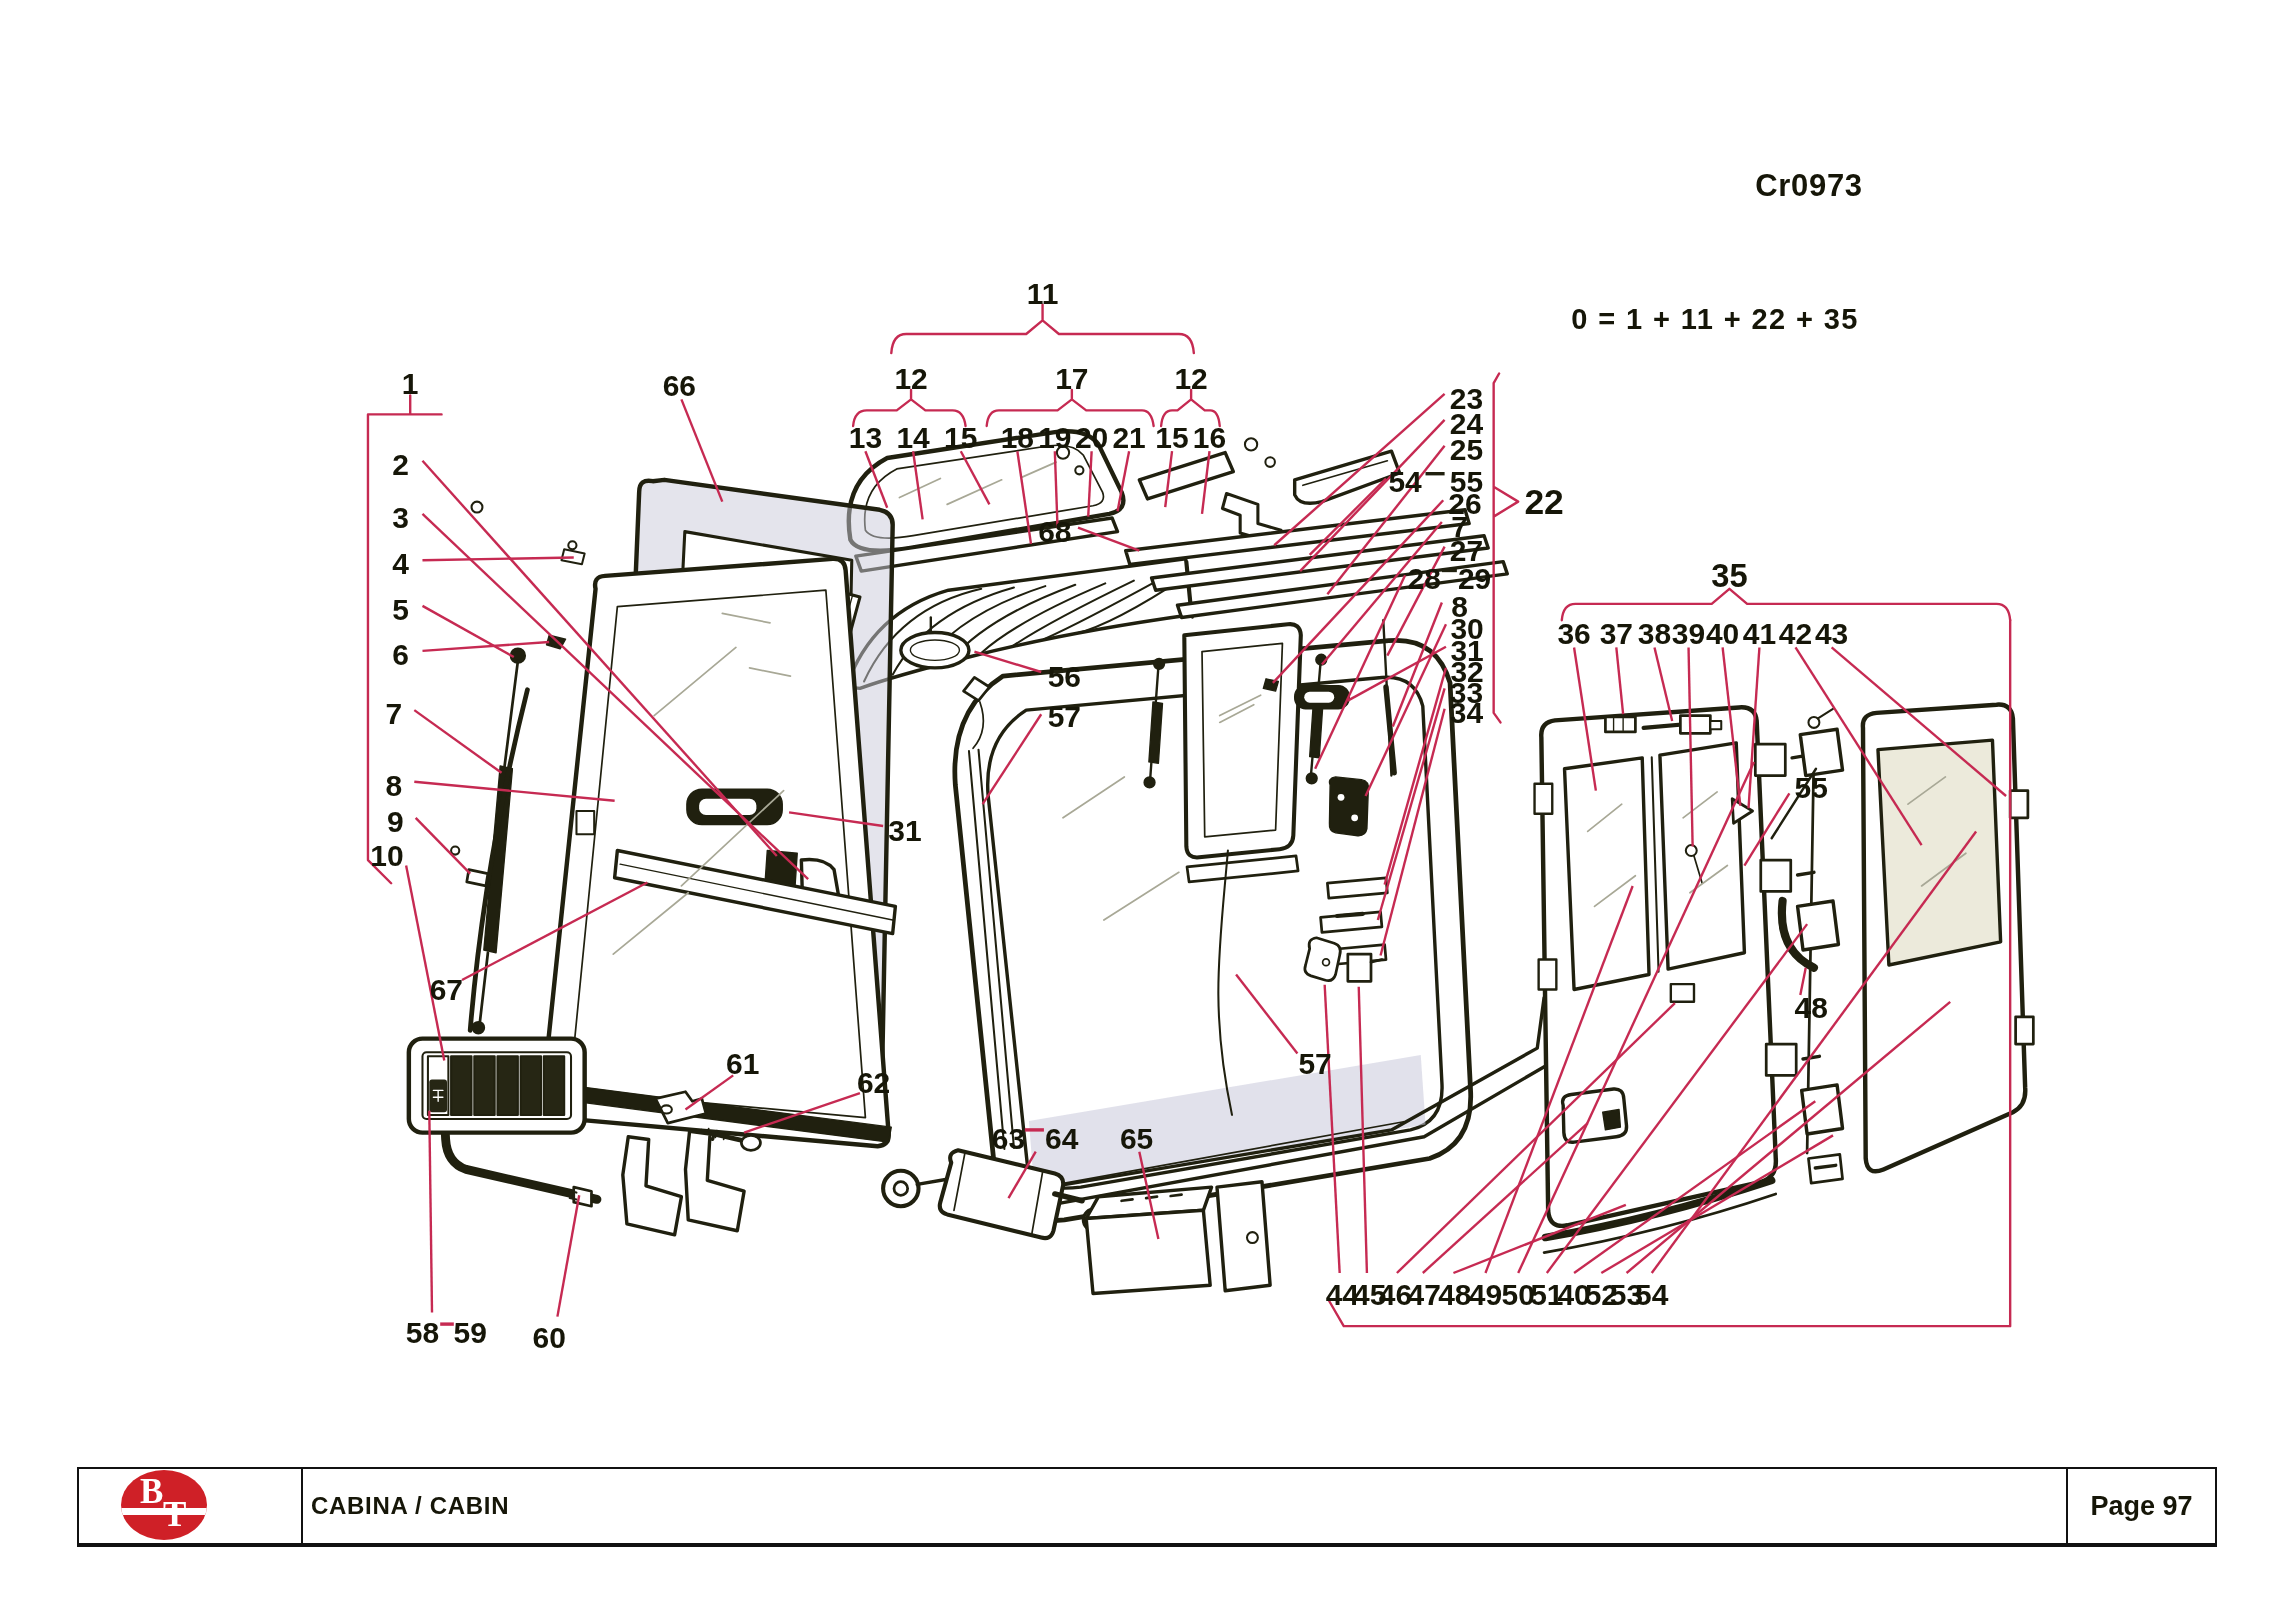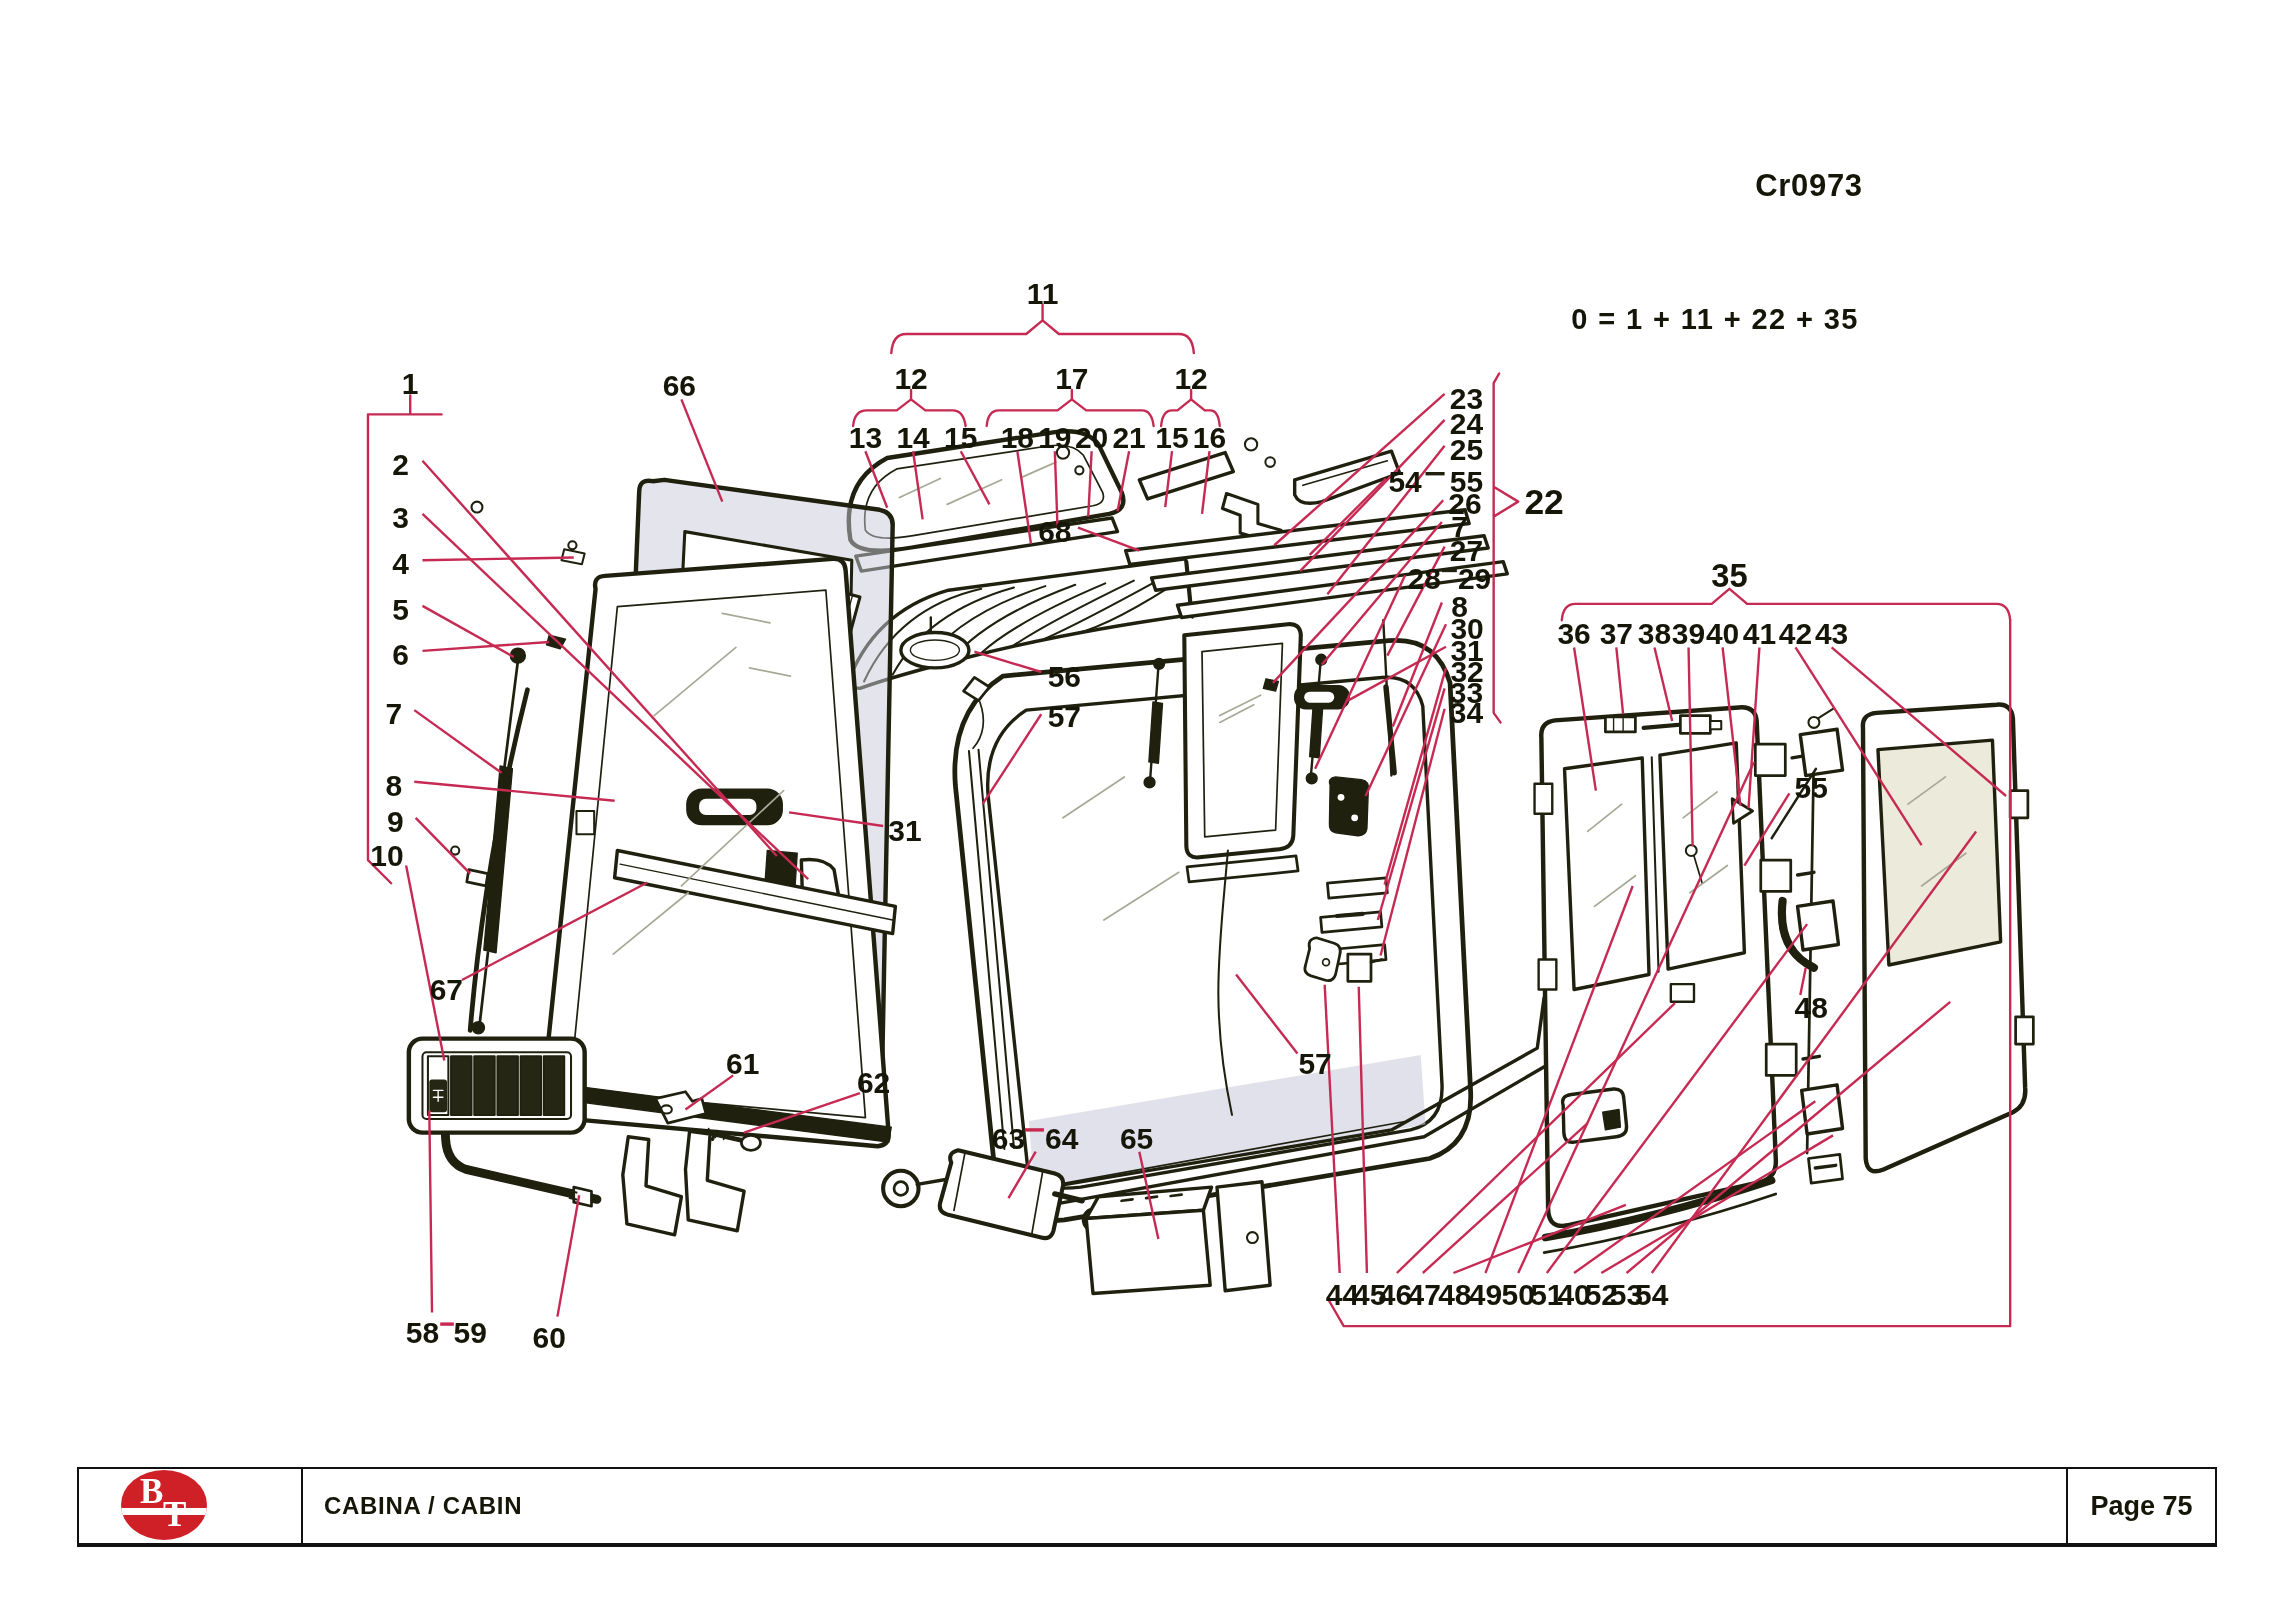--- a/index.html
+++ b/index.html
@@ -6,21 +6,21 @@
   .page{position:relative;width:2295px;height:1622px;background:#fff;overflow:hidden;
         font-family:"Liberation Sans",sans-serif;color:#161608;}
   svg{position:absolute;left:0;top:0;}
   .hdr{position:absolute;font-weight:bold;white-space:nowrap;}
   #code{left:1707px;top:168px;width:204px;text-align:center;font-size:31px;letter-spacing:0.7px;}
   #equation{left:1490px;top:303px;width:450px;text-align:center;font-size:29px;letter-spacing:1.4px;}
   
   .footer{position:absolute;left:77px;top:1467px;width:2136px;height:74px;
           border:2.7px solid #111;border-bottom-width:4.8px;display:flex;background:#fff;}
   .f-logo{width:222px;border-right:2.7px solid #111;position:relative;}
-  .f-title{flex:1;display:flex;align-items:center;padding-left:21px;
+  .f-title{flex:1;display:flex;align-items:center;padding-left:8px;
            font-weight:bold;font-size:24px;letter-spacing:0.7px;}
   .f-page{width:147px;border-left:2.7px solid #111;display:flex;align-items:center;
           justify-content:center;font-weight:bold;font-size:27px;}
   .logo-ell{position:absolute;left:42px;top:1.4px;width:86px;height:70px;border-radius:50%;
             background:var(--logo,#cf2027);overflow:hidden;}
   .logo-ell .band{position:absolute;left:0;top:38px;width:100%;height:6.8px;background:#fff;}
   .logo-b,.logo-t{position:absolute;color:#fff;font-family:"Liberation Serif",serif;
                   font-weight:bold;font-size:35px;line-height:1;}
   .logo-b{left:19px;top:4.1px;}
   .logo-t{left:42px;top:27px;}
@@ -465,17 +465,17 @@
 
 <div class="footer">
   <div class="f-logo">
     <div class="logo-ell">
       <div class="band"></div>
       <div class="logo-b">B</div>
       <div class="logo-t">T</div>
     </div>
   </div>
   <div class="f-title">CABINA / CABIN</div>
-  <div class="f-page">Page 75</div>
+  <div class="f-page">Page 97</div>
 </div>
 
 </div>
 
 
 </body></html>

